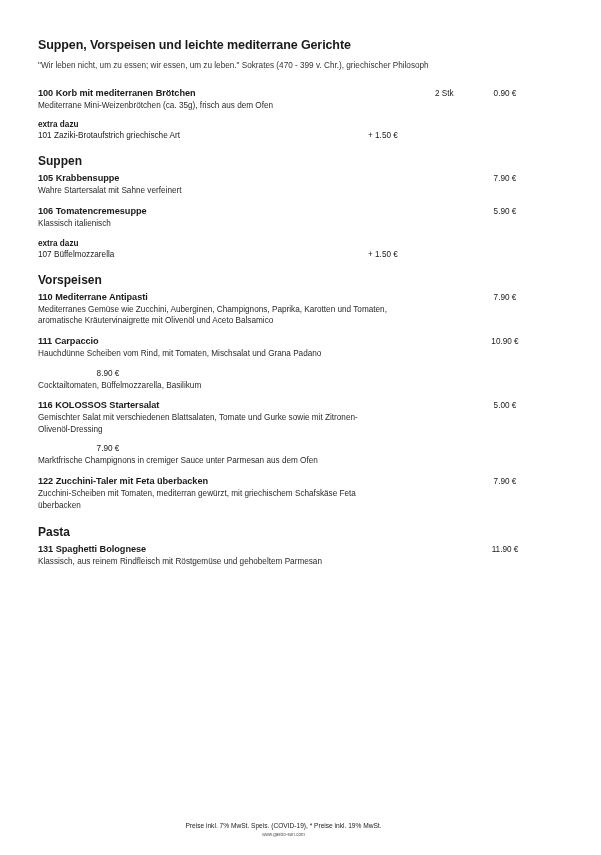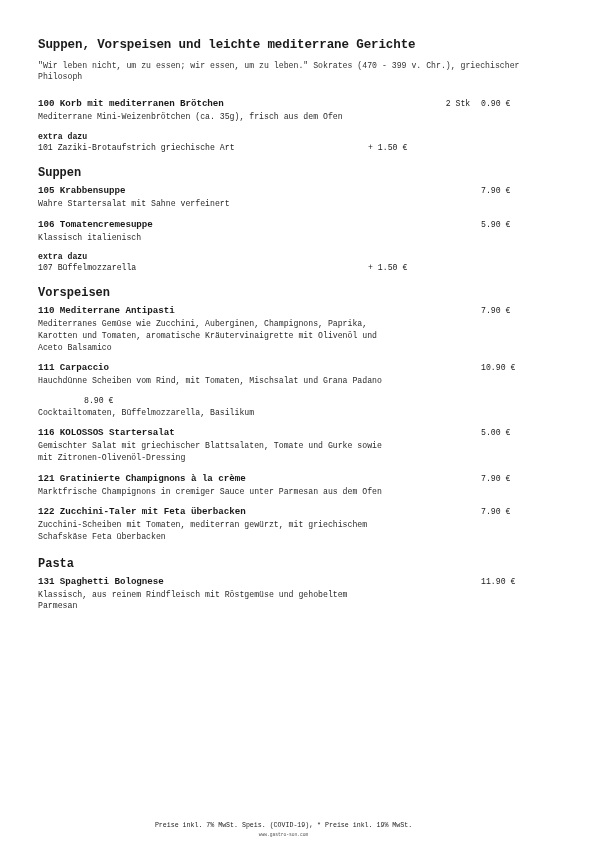--- a/index.html
+++ b/index.html
@@ -14,21 +14,20 @@
     color: #1a1a1a;
     position: relative;
     overflow: hidden;
   }
   .page {
     position: relative;
     width: 567px;
     height: 855px;
     box-sizing: border-box;
     padding: 38px 38px 0 38px;
-    font-family: Liberation Mono, monospace;
   }
   .doc-title {
     font-size: 12.5px;
     font-weight: bold;
     letter-spacing: -0.1px;
     margin: 0 0 9px 0;
   }
   .quote {
     font-size: 8.2px;
     color: #333;
@@ -58,27 +57,27 @@
   .item-right {
     display: flex;
     align-items: baseline;
     flex: 0 0 auto;
     white-space: nowrap;
   }
   .item-qty {
     font-size: 8.2px;
     color: #1a1a1a;
     width: 46px;
-    text-align: center;
+    text-align: left;
   }
   .item-price {
     font-size: 8.2px;
     color: #1a1a1a;
     width: 48px;
-    text-align: left;
+    text-align: center;
   }
   .item-desc {
     font-size: 8.2px;
     color: #2a2a2a;
     line-height: 1.42;
     margin-top: 2px;
     max-width: 350px;
   }
   .extra-label {
     font-size: 8.2px;
@@ -232,29 +231,25 @@
       <div class="item-row">
         <div class="item-name">
           <span>116</span>
           <span>KOLOSSOS Startersalat</span>
         </div>
         <div class="item-right">
           <span class="item-qty"></span>
           <span class="item-price">5.00 €</span>
         </div>
       </div>
-      <div class="item-desc">Gemischter Salat mit griechischer Blattsalaten, Tomate und Gurke sowie mit Zitronen-Olivenöl-Dressing</div>
-    </div>
-
-    <div class="item">
-      <div class="item-row">
-        <div class="item-name">
-          <span>121</span>
-          <span>Gratinierte Champignons à la crème</span>
-        </div>
+      <div class="item-desc">Gemischter Salat mit verschiedenen Blattsalaten, Tomate und Gurke sowie mit Zitronen-Olivenöl-Dressing</div>
+    </div>
+
+    <div class="item">
+      <div class="item-row">
         <div class="item-right">
           <span class="item-qty"></span>
           <span class="item-price">7.90 €</span>
         </div>
       </div>
       <div class="item-desc">Marktfrische Champignons in cremiger Sauce unter Parmesan aus dem Ofen</div>
     </div>
 
     <div class="item">
       <div class="item-row">

